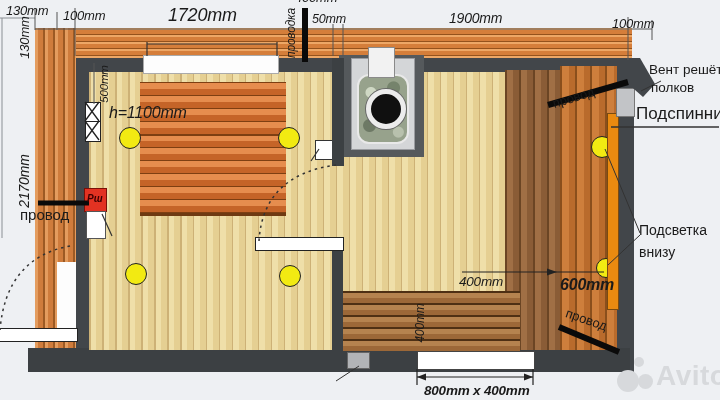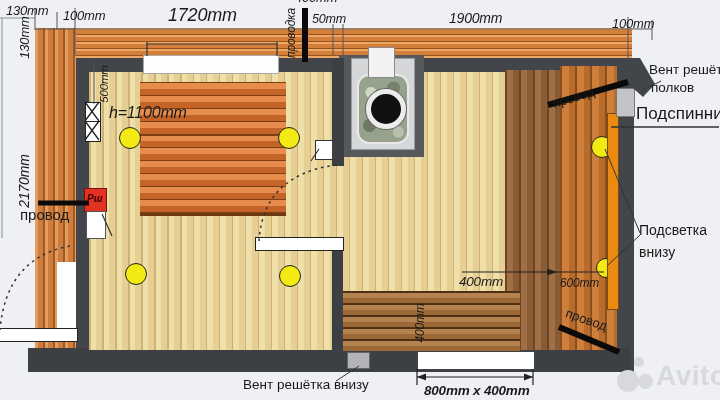--- a/index.html
+++ b/index.html
@@ -134,25 +134,24 @@
   <div class="abs txt dim" style="left:109px;top:104px;font-size:16px;">h=1100mm</div>
 
   <div class="abs txt lbl" style="left:649px;top:62px;">Вент решётка</div>
   <div class="abs txt lbl" style="left:651px;top:80px;">полков</div>
   <div class="abs txt lbl" style="left:636px;top:104px;font-size:17px;">Подспинник</div>
   <div class="abs txt lbl" style="left:639px;top:222px;font-size:14px;">Подсветка</div>
   <div class="abs txt lbl" style="left:639px;top:244px;font-size:14px;">внизу</div>
   <div class="abs txt lbl" style="left:552px;top:90px;font-size:13px;transform:rotate(-17deg);">провод</div>
   <div class="abs txt lbl" style="left:565px;top:312px;font-size:13px;transform:rotate(19deg);">провод</div>
   <div class="abs txt dim" style="left:459px;top:274px;font-size:13.5px;">400mm</div>
-  <div class="abs txt dim" style="left:560px;top:276px;font-size:12px;">600mm</div>
+  <div class="abs txt dim" style="left:560px;top:276px;font-size:16px;font-weight:bold;">600mm</div>
 
   <div class="abs txt dim rot" style="left:397px;top:316px;width:46px;font-size:12px;">400mm</div>
   <div class="abs txt dim" style="left:424px;top:383px;font-size:13.5px;font-weight:bold;">800mm  x 400mm</div>
-  <div class="abs txt lbl" style="left:243px;top:377px;">Вент решётка внизу</div>
 
   <div class="abs" style="left:612px;top:350px;width:108px;height:50px;z-index:25;">
     <div class="abs" style="left:5px;top:20px;width:22px;height:22px;border-radius:50%;background:#d7d9dc;"></div>
     <div class="abs" style="left:26px;top:24px;width:15px;height:15px;border-radius:50%;background:#d7d9dc;"></div>
     <div class="abs" style="left:22px;top:7px;width:10px;height:10px;border-radius:50%;background:#d7d9dc;"></div>
     <div class="abs wm" style="left:44px;top:10px;font-size:28px;font-weight:bold;letter-spacing:0.5px;">Avito</div>
   </div>
 
 </div>
 

